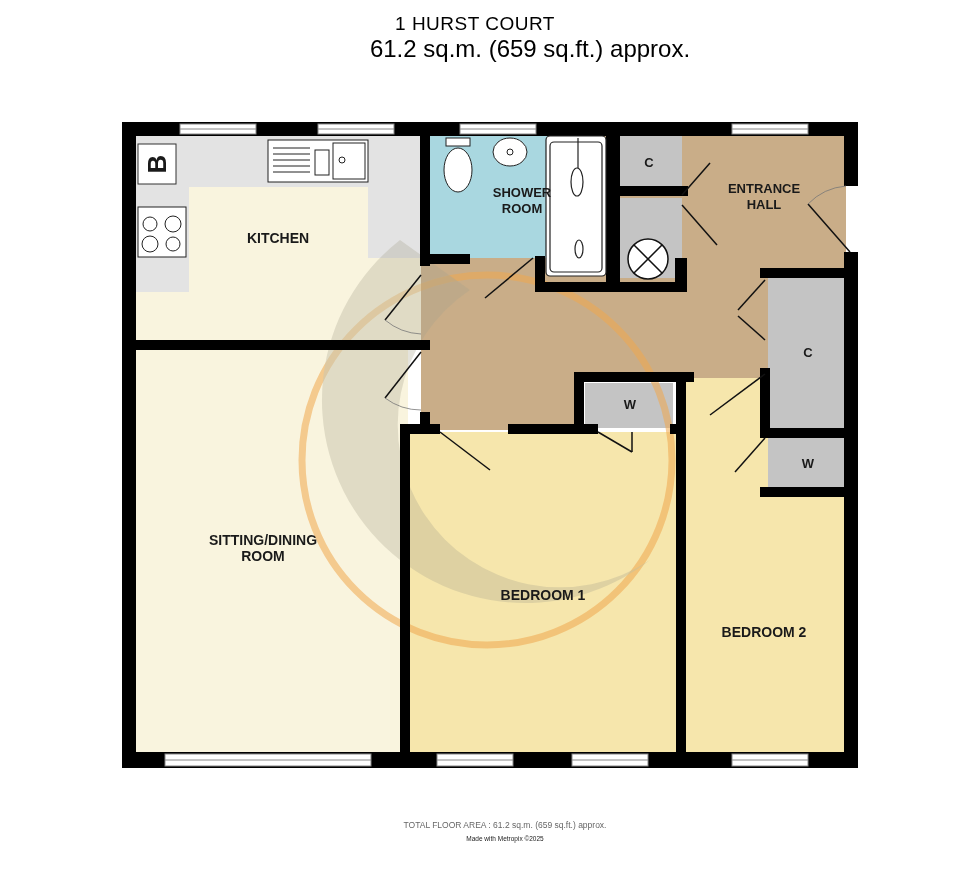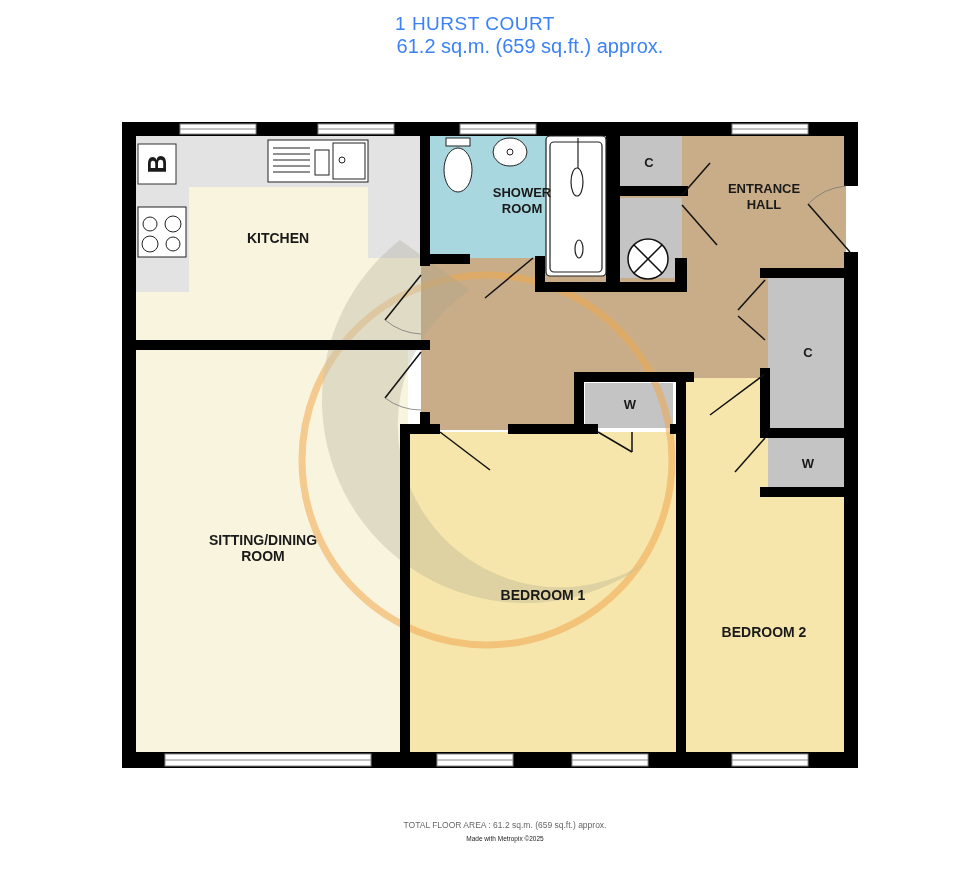--- a/index.html
+++ b/index.html
@@ -1,19 +1,19 @@
 <!DOCTYPE html>
 <html><head>
 <meta charset="utf-8">
 <style>
   html, body { margin: 0; padding: 0; background: #ffffff; }
   body { width: 980px; height: 889px; position: relative; overflow: hidden; font-family: "Liberation Sans", sans-serif; }
-  .title { position: absolute; left: 0; width: 980px; text-align: center; color: #3b82f6; font-family: "Liberation Sans", sans-serif; }
+  .title { position: absolute; left: 0; width: 980px; text-align: center; color: #000000; font-family: "Liberation Sans", sans-serif; }
   .t1 { top: 13px; font-size: 19px; letter-spacing: 0.5px; padding-right: 30px; box-sizing: border-box; }
-  .t2 { top: 35px; font-size: 20px; padding-left: 80px; box-sizing: border-box; }
+  .t2 { top: 35px; font-size: 24px; padding-left: 80px; box-sizing: border-box; }
   .foot1 { position: absolute; top: 820px; left: 0; width: 1010px; text-align: center; font-size: 8.5px; color: #666; }
   .foot2 { position: absolute; top: 835px; left: 0; width: 1010px; text-align: center; font-size: 6.5px; color: #222; }
   svg.plan { position: absolute; left: 0; top: 0; }
   .lbl { font-family: "Liberation Sans", sans-serif; font-weight: bold; fill: #1a1a1a; font-size: 14px; text-anchor: middle; }
   .lbl-sm { font-size: 13px; }
 </style>
 </head>
 <body>
 
 <div class="title t1">1 HURST COURT</div>

